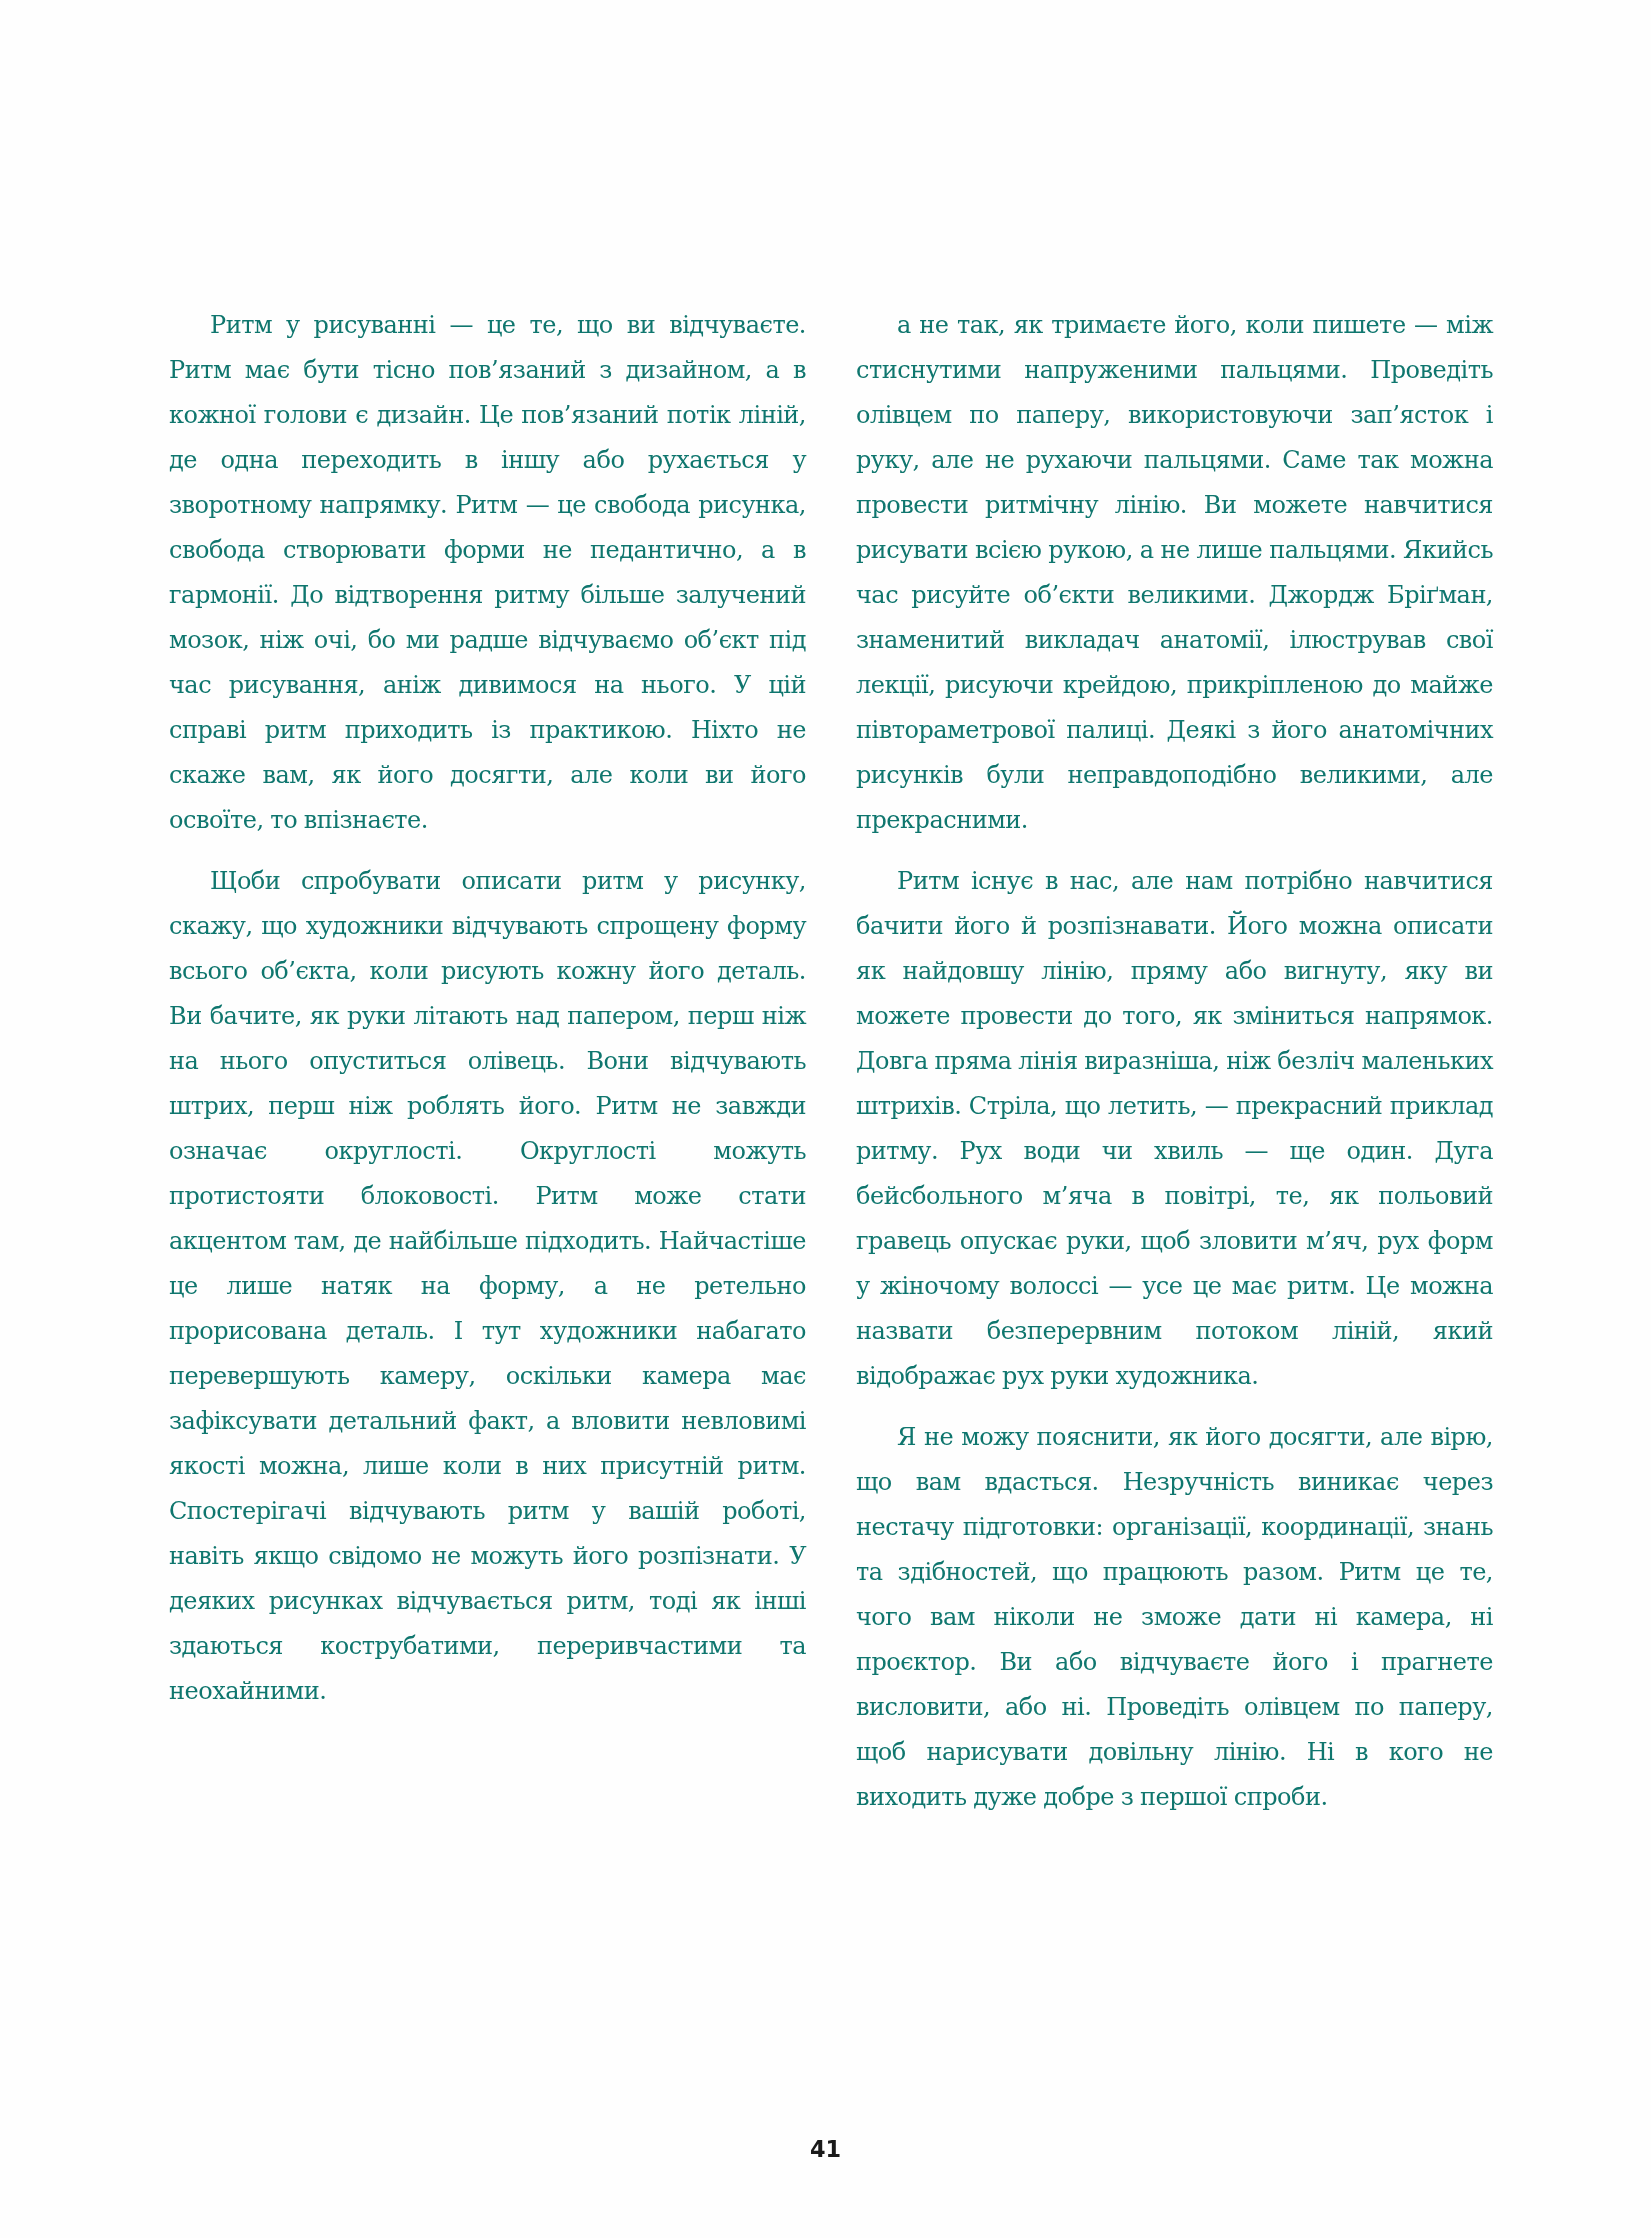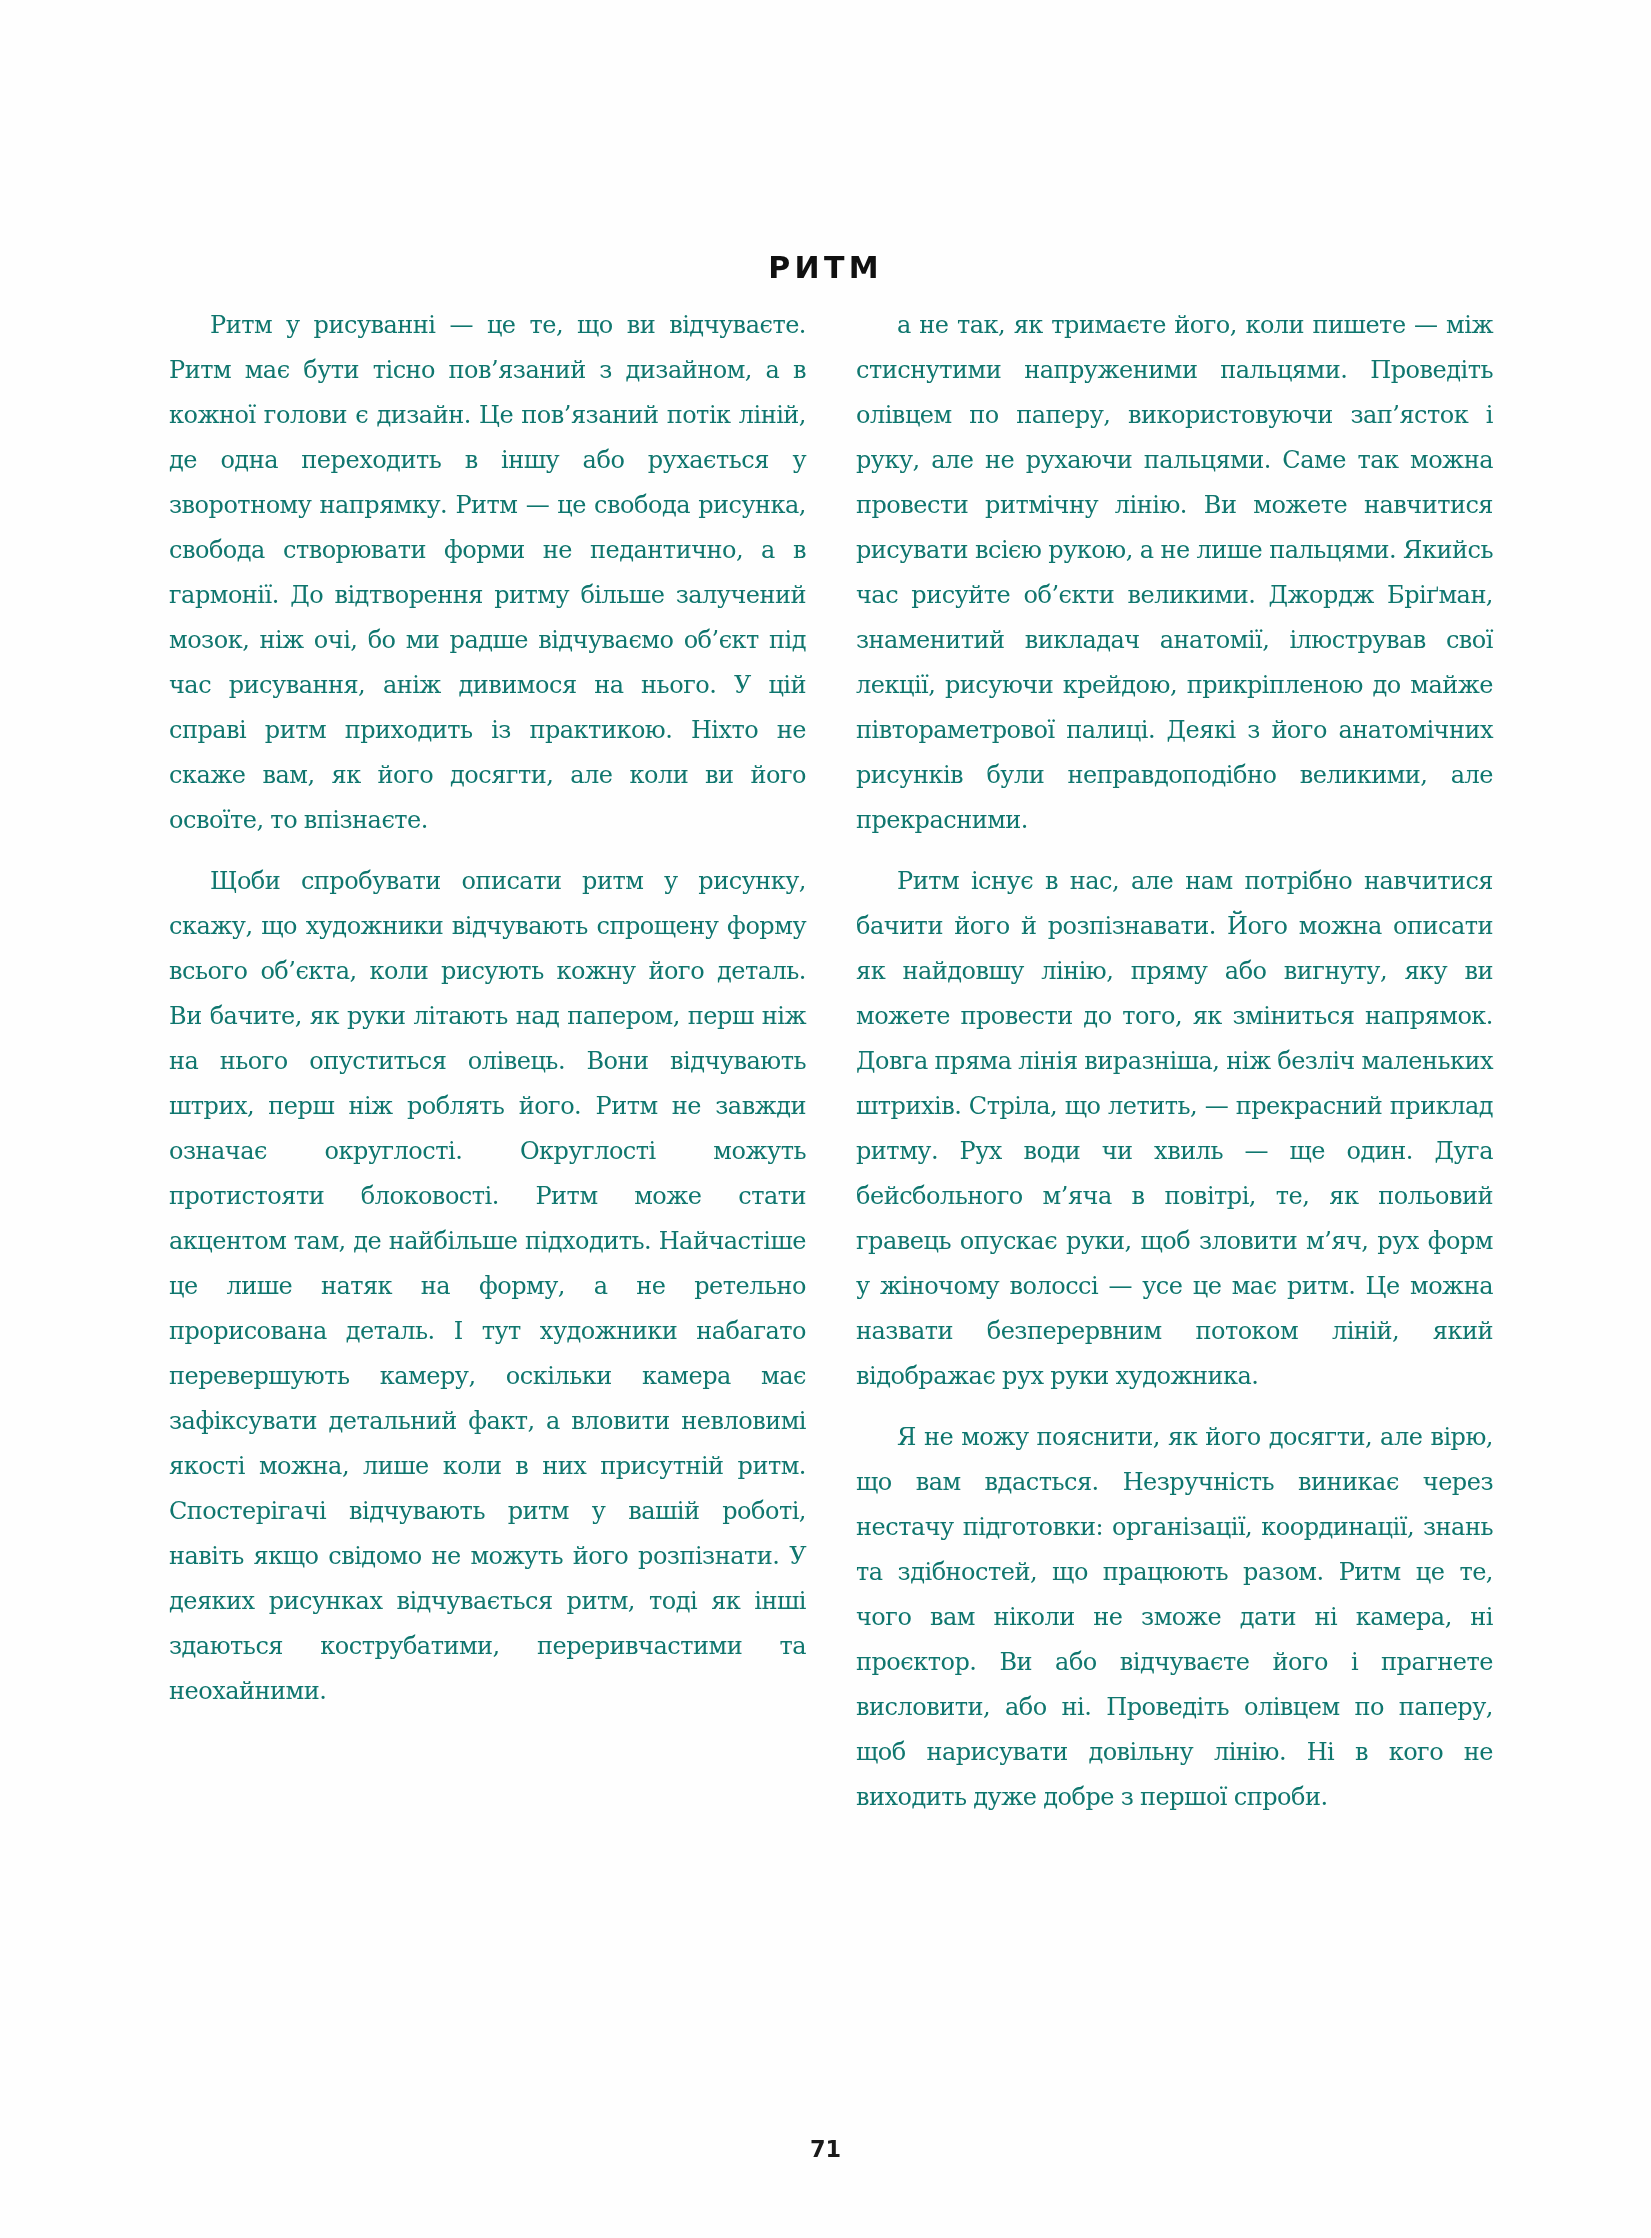--- a/index.html
+++ b/index.html
@@ -74,33 +74,32 @@
     font-size: 22.4px;
     font-weight: 700;
     color: #1a1a1a;
   }
 </style>
 </head>
 <body>
 
 <div class="page">
 
-  <h1 class="page-title">РИТМ</h1>
 
   <div class="columns">
 
     <div class="column">
       <p class="para">Ритм у рисуванні — це те, що ви відчуваєте. Ритм має бути тісно пов’язаний з дизайном, а в кожної голови є дизайн. Це пов’язаний потік ліній, де одна переходить в іншу або рухається у зворотному напрямку. Ритм — це свобода рисунка, свобода створювати форми не педантично, а в гармонії. До відтворення ритму більше залучений мозок, ніж очі, бо ми радше відчуваємо об’єкт під час рисування, аніж дивимося на нього. У цій справі ритм приходить із практикою. Ніхто не скаже вам, як його досягти, але коли ви його освоїте, то впізнаєте.</p>
       <p class="para">Щоби спробувати описати ритм у рисунку, скажу, що художники відчувають спрощену форму всього об’єкта, коли рисують кожну його деталь. Ви бачите, як руки літають над папером, перш ніж на нього опуститься олівець. Вони відчувають штрих, перш ніж роблять його. Ритм не завжди означає округлості. Округлості можуть протистояти блоковості. Ритм може стати акцентом там, де найбільше підходить. Найчастіше це лише натяк на форму, а не ретельно прорисована деталь. І тут художники набагато перевершують камеру, оскільки камера має зафіксувати детальний факт, а вловити невловимі якості можна, лише коли в них присутній ритм. Спостерігачі відчувають ритм у вашій роботі, навіть якщо свідомо не можуть його розпізнати. У деяких рисунках відчувається ритм, тоді як інші здаються кострубатими, переривчастими та неохайними.</p>
     </div>
 
     <div class="column">
       <p class="para">а не так, як тримаєте його, коли пишете — між стиснутими напруженими пальцями. Проведіть олівцем по паперу, використовуючи зап’ясток і руку, але не рухаючи пальцями. Саме так можна провести ритмічну лінію. Ви можете навчитися рисувати всією рукою, а не лише пальцями. Якийсь час рисуйте об’єкти великими. Джордж Бріґман, знаменитий викладач анатомії, ілюстрував свої лекції, рисуючи крейдою, прикріпленою до майже півтораметрової палиці. Деякі з його анатомічних рисунків були неправдоподібно великими, але прекрасними.</p>
       <p class="para">Ритм існує в нас, але нам потрібно навчитися бачити його й розпізнавати. Його можна описати як найдовшу лінію, пряму або вигнуту, яку ви можете провести до того, як зміниться напрямок. Довга пряма лінія виразніша, ніж безліч маленьких штрихів. Стріла, що летить, — прекрасний приклад ритму. Рух води чи хвиль — ще один. Дуга бейсбольного м’яча в повітрі, те, як польовий гравець опускає руки, щоб зловити м’яч, рух форм у жіночому волоссі — усе це має ритм. Це можна назвати безперервним потоком ліній, який відображає рух руки художника.</p>
       <p class="para last-line-left">Я не можу пояснити, як його досягти, але вірю, що вам вдасться. Незручність виникає через нестачу підготовки: організації, координації, знань та здібностей, що працюють разом. Ритм це те, чого вам ніколи не зможе дати ні камера, ні проєктор. Ви або відчуваєте його і прагнете висловити, або ні. Проведіть олівцем по паперу, щоб нарисувати довільну лінію. Ні в кого не виходить дуже добре з першої спроби.</p>
     </div>
 
   </div>
 
-  <div class="page-number">71</div>
+  <div class="page-number">41</div>
 
 </div>
 
 
 </body></html>

